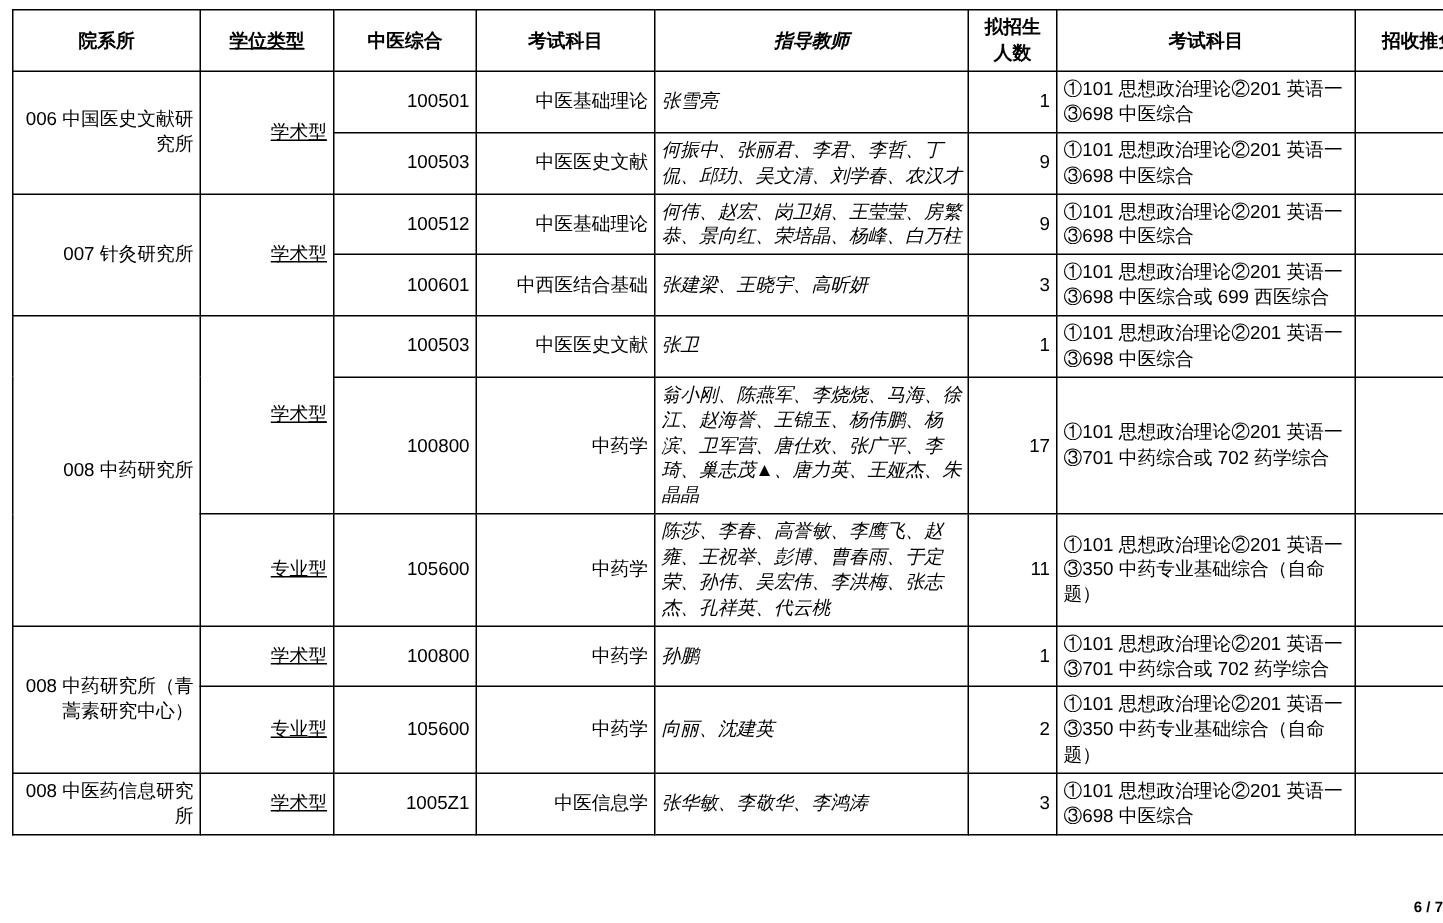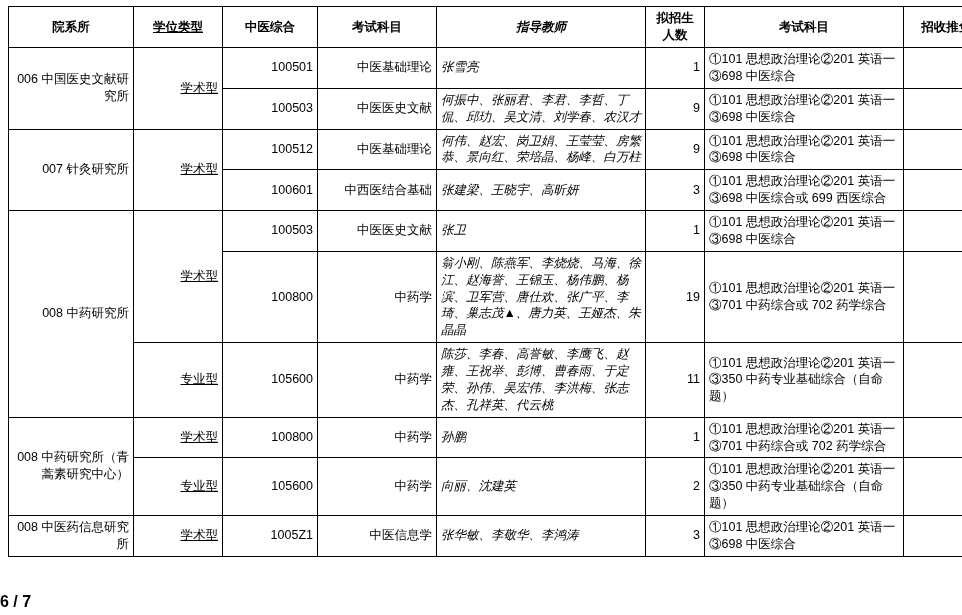--- a/index.html
+++ b/index.html
@@ -51,22 +51,22 @@
   td.left  { text-align: left; }
   td.center{ text-align: right; }
 
   .hdr-two-line { line-height: 1.2; }
 
   .footer {
     position: absolute;
     left: 0;
     right: 0;
     bottom: 4px;
-    text-align: left;
-    font-size: 16px;
+    text-align: right;
+    font-size: 10px;
     font-weight: bold;
     font-family: "Liberation Sans", sans-serif;
   }
 </style>
 </head>
 <body>
 
 <div class="page">
 
   <table class="grid">
@@ -129,21 +129,21 @@
           <td class="c-major center">中医医史文献</td>
           <td class="c-teacher left">张卫</td>
           <td class="c-num center">1</td>
           <td class="c-exam left">①101 思想政治理论②201 英语一③698 中医综合</td>
           <td class="c-exempt center"></td>
         </tr>
         <tr>
           <td class="c-code center">100800</td>
           <td class="c-major center">中药学</td>
           <td class="c-teacher left">翁小刚、陈燕军、李烧烧、马海、徐江、赵海誉、王锦玉、杨伟鹏、杨滨、卫军营、唐仕欢、张广平、李琦、巢志茂▲、唐力英、王娅杰、朱晶晶</td>
-          <td class="c-num center">19</td>
+          <td class="c-num center">17</td>
           <td class="c-exam left">①101 思想政治理论②201 英语一③701 中药综合或 702 药学综合</td>
           <td class="c-exempt center"></td>
         </tr>
         <tr>
           <td class="c-degree center">专业型</td>
           <td class="c-code center">105600</td>
           <td class="c-major center">中药学</td>
           <td class="c-teacher left">陈莎、李春、高誉敏、李鹰飞、赵雍、王祝举、彭博、曹春雨、于定荣、孙伟、吴宏伟、李洪梅、张志杰、孔祥英、代云桃</td>
           <td class="c-num center">11</td>
           <td class="c-exam left">①101 思想政治理论②201 英语一③350 中药专业基础综合（自命题）</td>

